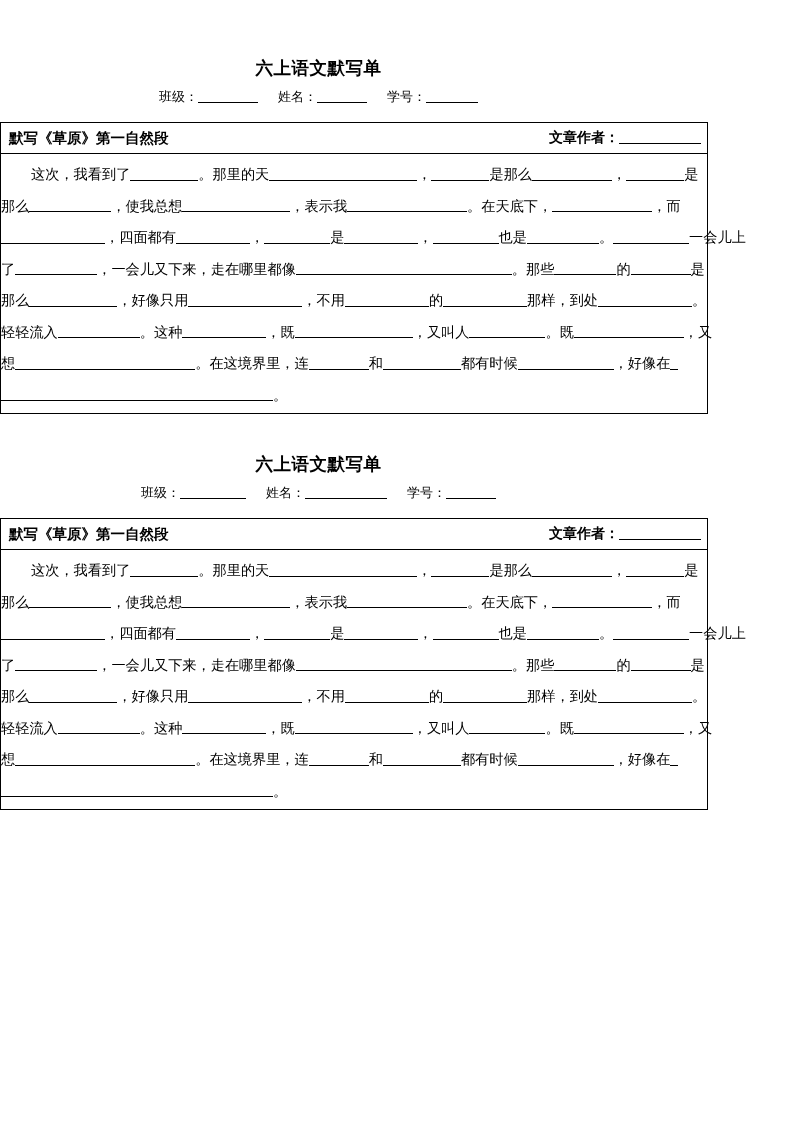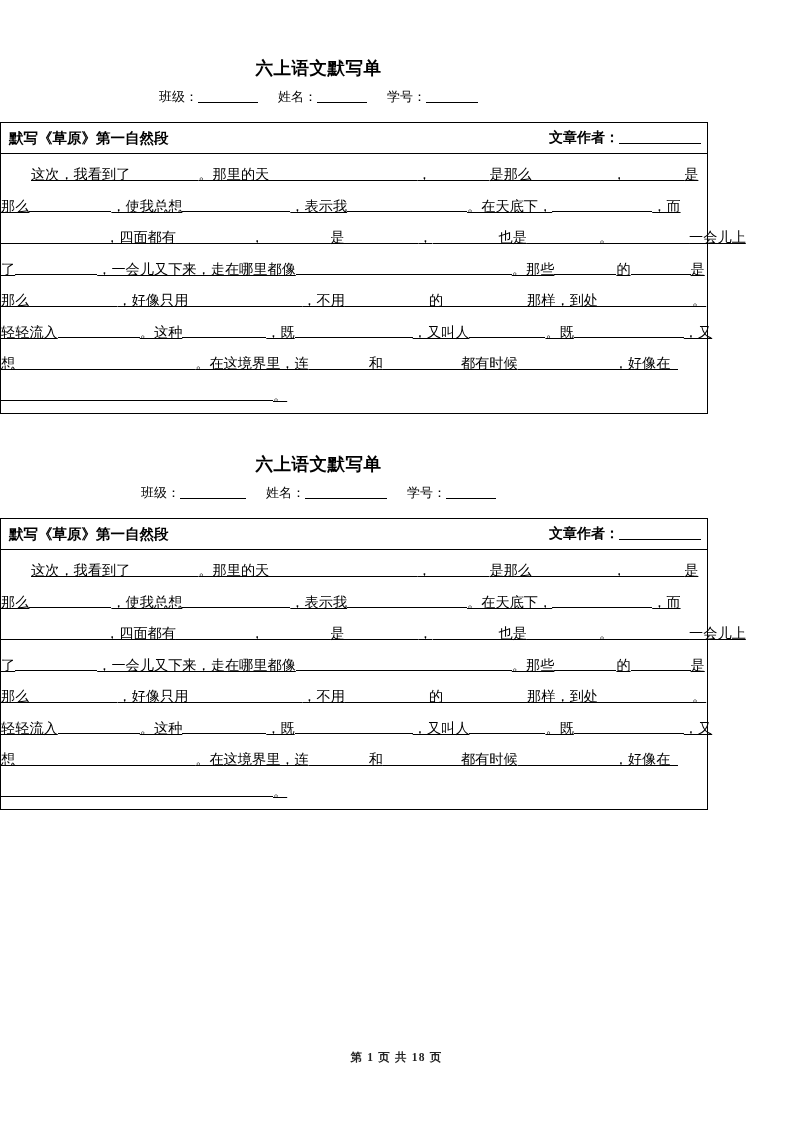--- a/index.html
+++ b/index.html
@@ -65,21 +65,20 @@
     padding: 0 6px 0 8px;
     font-weight: bold;
     font-size: 14.5px;
   }
   .ws-box-header .author { font-size: 14px; white-space: nowrap; }
 
   .ws-body {
     padding: 5px 0 2px 0;
     font-size: 14.2px;
     line-height: 31.5px;
-    text-decoration: underline;
   }
   .ws-line {
     white-space: nowrap;
     height: 31.5px;
     overflow: visible;
   }
   .ws-line .indent { display: inline-block; width: 30px; }
 
   
   .cut-wrap {
@@ -168,15 +167,14 @@
           <div class="ws-line"><span class="fill" style="width: 104px;"></span><span>，四面都有</span><span class="fill" style="width: 74px;"></span><span>，</span><span class="fill" style="width: 66px;"></span><span>是</span><span class="fill" style="width: 74px;"></span><span>，</span><span class="fill" style="width: 66px;"></span><span>也是</span><span class="fill" style="width: 72px;"></span><span>。</span><span class="fill" style="width: 76px;"></span><span>一会儿上</span></div>
           <div class="ws-line"><span>了</span><span class="fill" style="width: 82px;"></span><span>，一会儿又下来，走在哪里都像</span><span class="fill" style="width: 216px;"></span><span>。那些</span><span class="fill" style="width: 62px;"></span><span>的</span><span class="fill" style="width: 60px;"></span><span>是</span></div>
           <div class="ws-line"><span>那么</span><span class="fill" style="width: 88px;"></span><span>，好像只用</span><span class="fill" style="width: 114px;"></span><span>，不用</span><span class="fill" style="width: 84px;"></span><span>的</span><span class="fill" style="width: 84px;"></span><span>那样，到处</span><span class="fill" style="width: 94px;"></span><span>。</span></div>
           <div class="ws-line"><span>轻轻流入</span><span class="fill" style="width: 82px;"></span><span>。这种</span><span class="fill" style="width: 84px;"></span><span>，既</span><span class="fill" style="width: 118px;"></span><span>，又叫人</span><span class="fill" style="width: 76px;"></span><span>。既</span><span class="fill" style="width: 110px;"></span><span>，又</span></div>
           <div class="ws-line"><span>想</span><span class="fill" style="width: 180px;"></span><span>。在这境界里，连</span><span class="fill" style="width: 60px;"></span><span>和</span><span class="fill" style="width: 78px;"></span><span>都有时候</span><span class="fill" style="width: 96px;"></span><span>，好像在</span><span class="fill" style="width: 8px;"></span></div>
           <div class="ws-line"><span class="fill" style="width: 272px;"></span><span>。</span></div>
         </div>
     </div>
   </div>
 
-  <div class="ws-footer">第 1 页 共 18 页</div>
 
 </div>
 
 </body></html>

